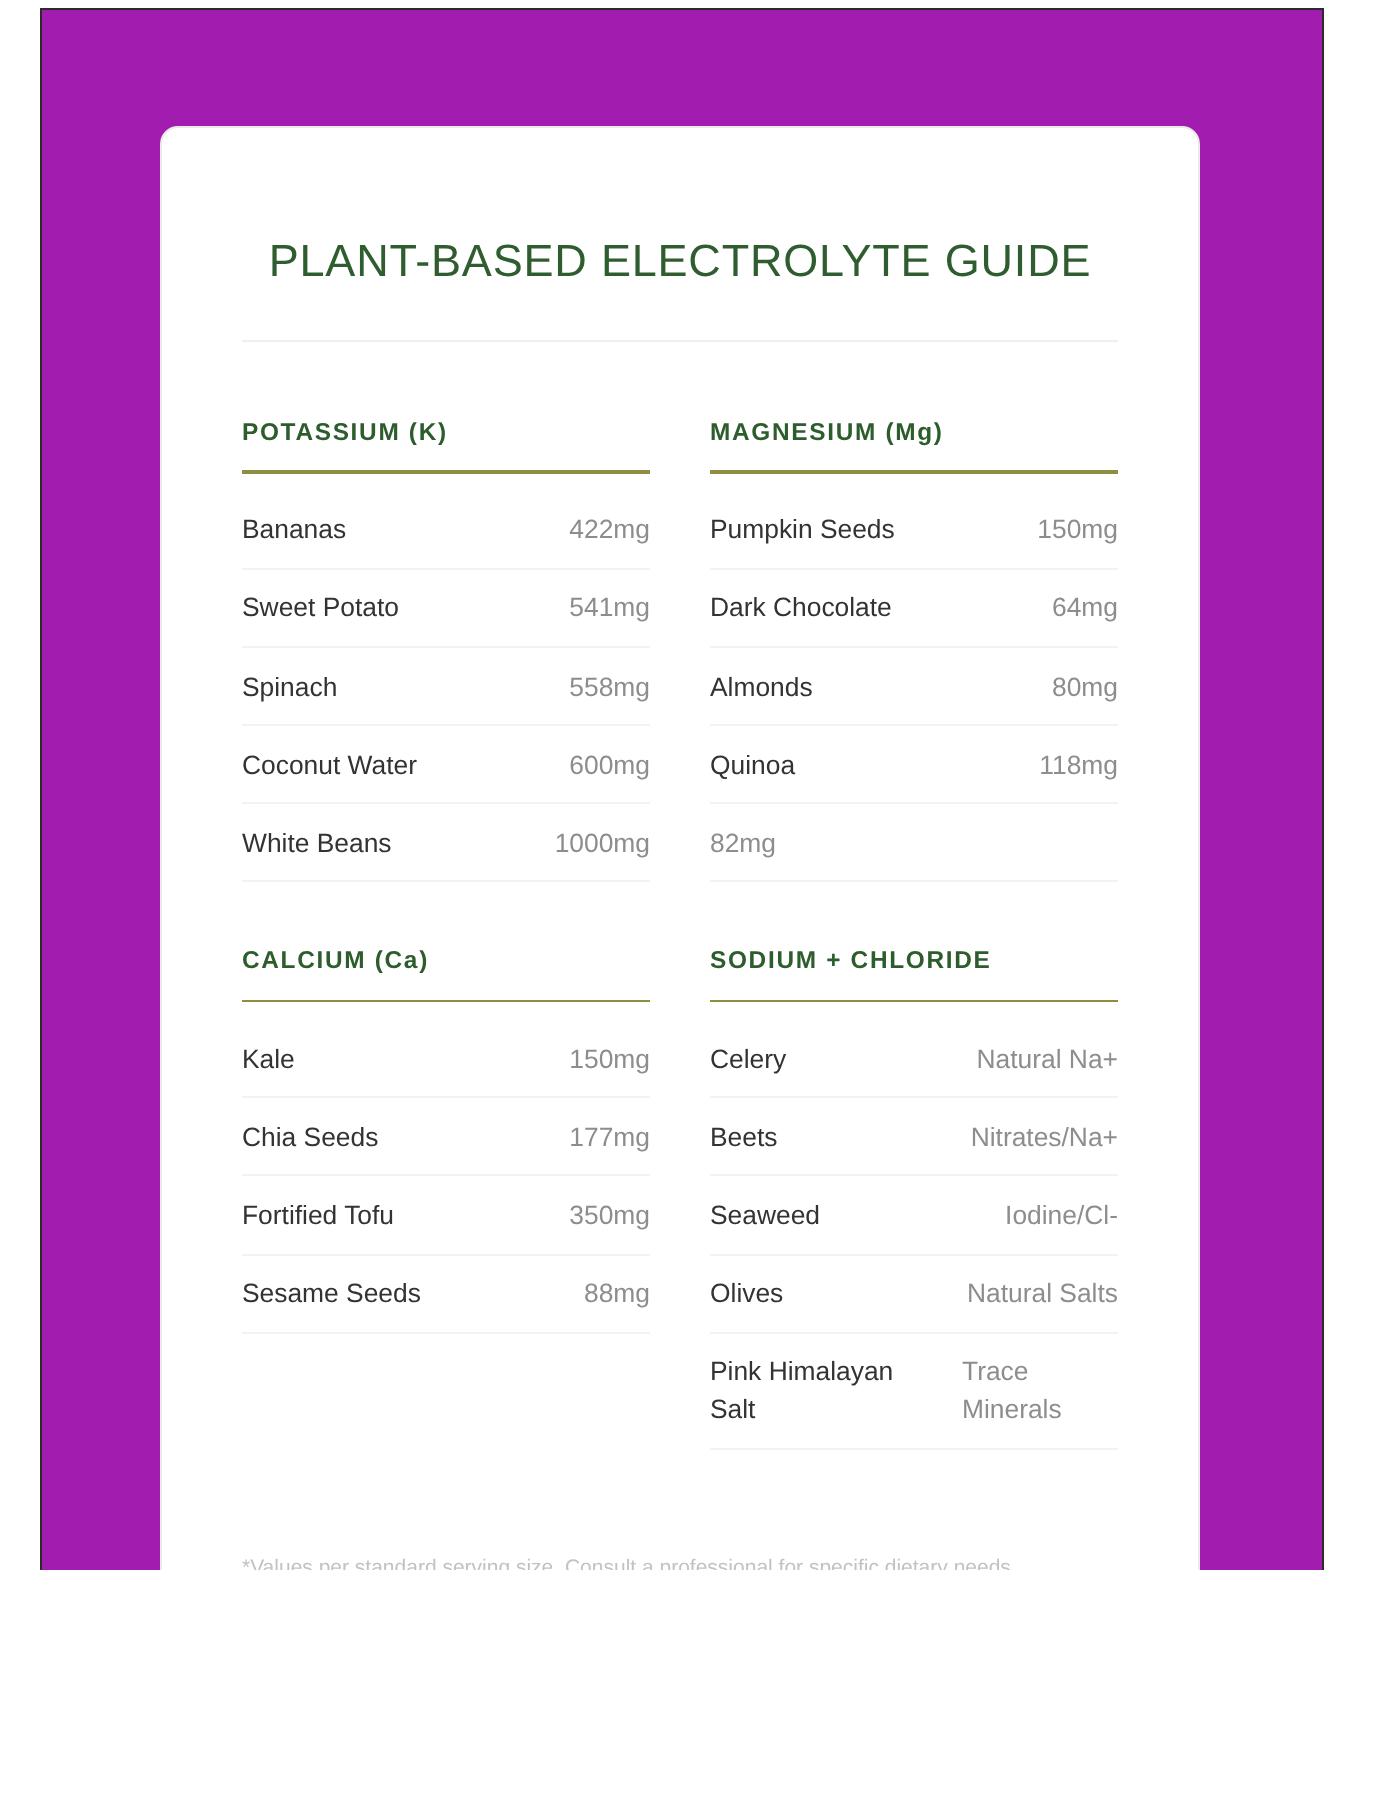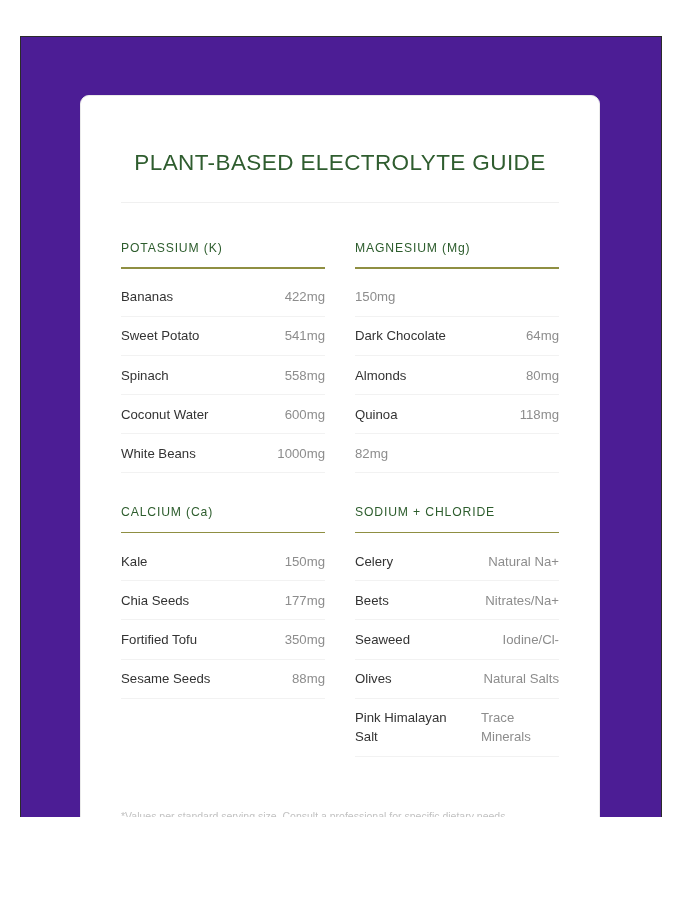--- a/index.html
+++ b/index.html
@@ -10,26 +10,26 @@
     height: 900px;
     background: #ffffff;
     font-family: "Liberation Sans", sans-serif;
     overflow: hidden;
   }
 
   
   #viewport-frame {
     position: absolute;
     left: 20px;
-    top: 36px;
+    top: 4px;
     width: 642px;
     height: 781px;
     border: 1px solid #2b2b2b;
     border-bottom: none;
-    background: #4c1d95;
+    background: #a21caf;
     overflow: hidden;
   }
 
   
   #guide-card {
     position: absolute;
     left: 59px;       
     top: 58px;        
     width: 520px;
     height: 760px;    
@@ -65,21 +65,21 @@
     row-gap: 0px;
     margin-top: 38px;
   }
 
   .mineral-section {
     margin-bottom: 32px;
   }
 
   .section-header {
     font-size: 12.2px;
-    font-weight: normal;
+    font-weight: bold;
     letter-spacing: 0.85px;
     color: #2d5d2d;
     line-height: 1.25;
     white-space: nowrap;
   }
 
   .section-accent {
     height: 1.5px;
     background: #8f8f42;
     margin-top: 11px;
@@ -165,20 +165,21 @@
               <span class="food-name">White Beans</span>
               <span class="food-value">1000mg</span>
             </div>
           </div>
         </div>
         <div class="mineral-section">
           <div class="section-header">MAGNESIUM (Mg)</div>
           <div class="section-accent"></div>
           <div class="food-list">
             <div class="food-row">
+              <span class="food-name">Pumpkin Seeds</span>
               <span class="food-value">150mg</span>
             </div>
             <div class="food-row">
               <span class="food-name">Dark Chocolate</span>
               <span class="food-value">64mg</span>
             </div>
             <div class="food-row">
               <span class="food-name">Almonds</span>
               <span class="food-value">80mg</span>
             </div>

